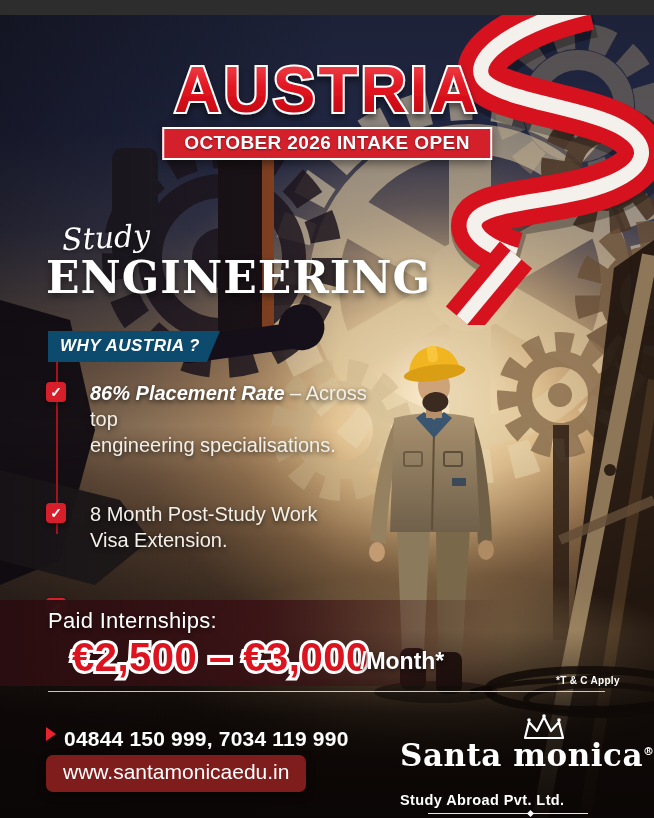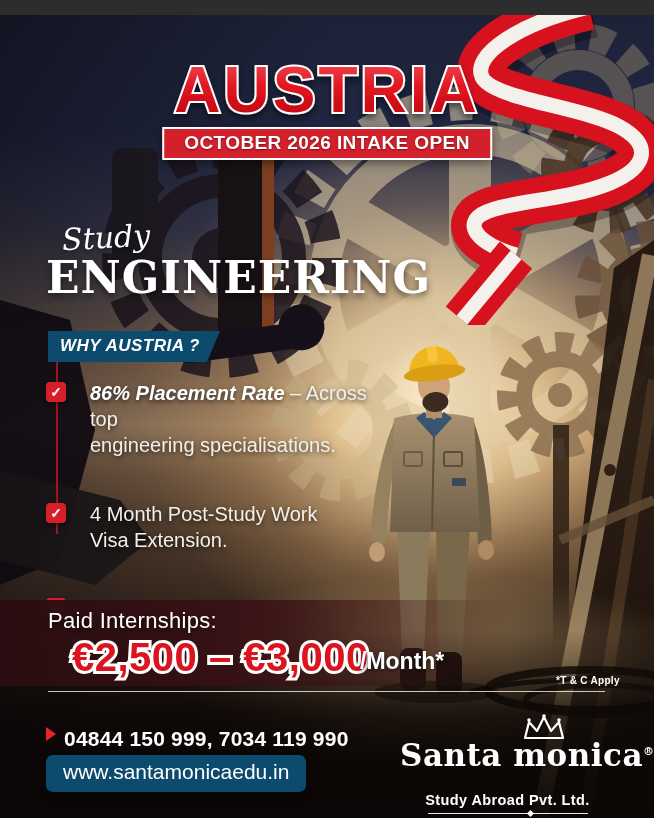--- a/index.html
+++ b/index.html
@@ -50,25 +50,25 @@
 
   .tnc{position:absolute;top:675px;left:556px;z-index:4;color:#fff;font-size:10px;
        font-weight:700;letter-spacing:.3px;}
   .sep{position:absolute;top:691px;left:48px;width:557px;height:1px;
        background:rgba(236,229,221,.85);z-index:4;}
 
   .phone-row{position:absolute;top:727px;left:46px;display:flex;gap:8px;z-index:4;cursor:pointer;}
   .tri{width:0;height:0;border-left:10px solid #e8232e;border-top:7px solid transparent;
        border-bottom:7px solid transparent;}
   .phone{color:#fff;font-size:21px;font-weight:700;letter-spacing:.2px;}
-  .web-box{position:absolute;top:755px;left:46px;z-index:4;background:#0c4a6e;color:#fff;
+  .web-box{position:absolute;top:755px;left:46px;z-index:4;background:#7f1d1d;color:#fff;
            font-size:21px;padding:5px 17px 8px;border-radius:7px;cursor:pointer;
            box-shadow:0 3px 8px rgba(0,0,0,.4);}
 
-  .logo{position:absolute;top:714px;left:400px;width:215px;z-index:4;color:#fff;text-align:center;}
+  .logo{position:absolute;top:714px;left:400px;width:215px;z-index:4;color:#fff;text-align:left;}
   .crown{display:block;margin:0 auto -1px;position:relative;left:36px;}
   .logo-name{font-family:"DejaVu Serif",serif;font-weight:700;font-size:31px;letter-spacing:.5px;
              line-height:1.05;white-space:nowrap;}
   .logo-name sup{font-size:11px;vertical-align:super;}
   .logo-sub{font-size:14.5px;font-weight:700;letter-spacing:.4px;margin-top:20px;}
   .logo-rule{position:relative;margin:4px auto 0;width:160px;height:3px;}
   .rule-line{position:absolute;top:1px;left:0;width:100%;height:1px;background:rgba(255,255,255,.9);}
   .rule-dot{position:absolute;top:-1px;left:63%;width:5px;height:5px;background:#fff;
             transform:rotate(45deg);}
 </style>
@@ -257,21 +257,21 @@
   <div class="why-line"></div>
 
   <ul class="benefits">
     <li class="benefit">
       <span class="check">✓</span>
       <p><span class="bi">86% Placement Rate</span><span> – Across top</span><br>
       <span>engineering specialisations.</span></p>
     </li>
     <li class="benefit">
       <span class="check">✓</span>
-      <p><span>4 Month Post-Study Work</span><br>
+      <p><span>8 Month Post-Study Work</span><br>
       <span>Visa Extension.</span></p>
     </li>
     <li class="benefit">
       <span class="check">✓</span>
     </li>
   </ul>
 
   <div class="intern-band">
     <div class="intern-label">Paid Internships:</div>
     <div class="intern-amount">

